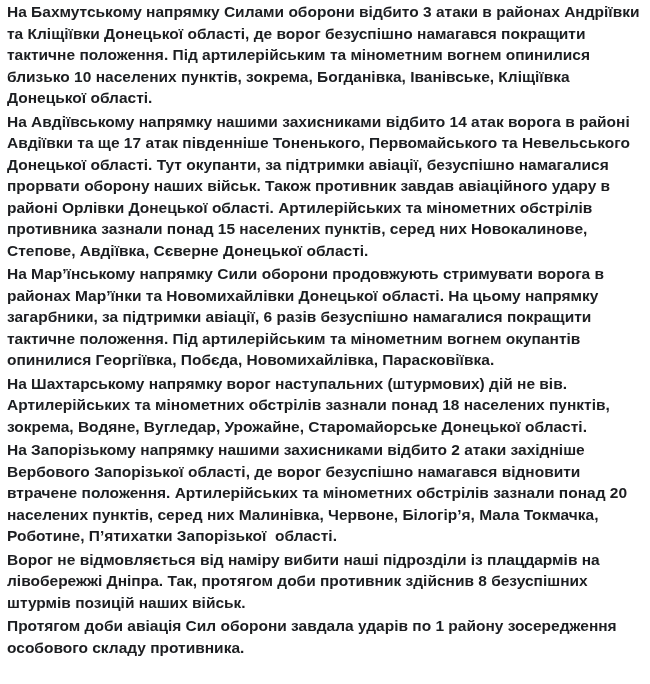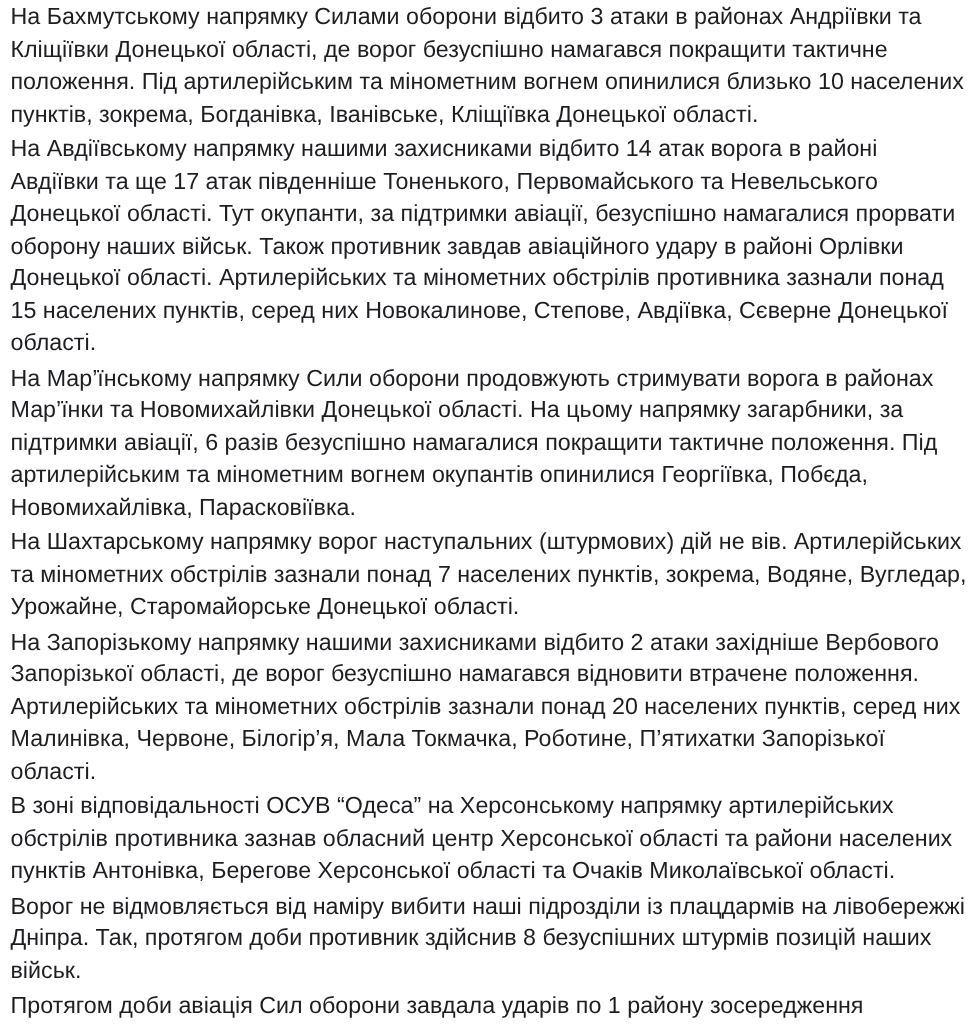--- a/index.html
+++ b/index.html
@@ -19,27 +19,27 @@
     font-family: "Liberation Sans", "DejaVu Sans", sans-serif;
     font-size: 15.5px;
     line-height: 21.5px;
     color: #1c1e21;
     -webkit-font-smoothing: antialiased;
   }
   .post-paragraph {
     margin: 0 0 2px 0;
     white-space: pre-wrap;
     word-wrap: break-word;
+    font-weight: bold;
   }
 </style>
 </head>
 <body style="background: rgb(255, 255, 255);">
 
 <div class="post-body" style="color: rgb(28, 30, 33);">
     <p class="post-paragraph">На Бахмутському напрямку Силами оборони відбито 3 атаки в районах Андріївки та Кліщіївки Донецької області, де ворог безуспішно намагався покращити тактичне положення. Під артилерійським та мінометним вогнем опинилися близько 10 населених пунктів, зокрема, Богданівка, Іванівське, Кліщіївка Донецької області.</p>
     <p class="post-paragraph">На Авдіївському напрямку нашими захисниками відбито 14 атак ворога в районі Авдіївки та ще 17 атак південніше Тоненького, Первомайського та Невельського Донецької області. Тут окупанти, за підтримки авіації, безуспішно намагалися прорвати оборону наших військ. Також противник завдав авіаційного удару в районі Орлівки Донецької області. Артилерійських та мінометних обстрілів противника зазнали понад 15 населених пунктів, серед них Новокалинове, Степове, Авдіївка, Сєверне Донецької області.</p>
     <p class="post-paragraph">На Мар’їнському напрямку Сили оборони продовжують стримувати ворога в районах Мар’їнки та Новомихайлівки Донецької області. На цьому напрямку загарбники, за підтримки авіації, 6 разів безуспішно намагалися покращити тактичне положення. Під артилерійським та мінометним вогнем окупантів опинилися Георгіївка, Побєда, Новомихайлівка, Парасковіївка.</p>
-    <p class="post-paragraph">На Шахтарському напрямку ворог наступальних (штурмових) дій не вів. Артилерійських та мінометних обстрілів зазнали понад 7 населених пунктів, зокрема, Водяне, Вугледар, Урожайне, Старомайорське Донецької області.</p>
+    <p class="post-paragraph">На Шахтарському напрямку ворог наступальних (штурмових) дій не вів. Артилерійських та мінометних обстрілів зазнали понад 18 населених пунктів, зокрема, Водяне, Вугледар, Урожайне, Старомайорське Донецької області.</p>
     <p class="post-paragraph">На Запорізькому напрямку нашими захисниками відбито 2 атаки західніше Вербового Запорізької області, де ворог безуспішно намагався відновити втрачене положення. Артилерійських та мінометних обстрілів зазнали понад 20 населених пунктів, серед них Малинівка, Червоне, Білогір’я, Мала Токмачка, Роботине, П’ятихатки Запорізької  області.</p>
-    <p class="post-paragraph">В зоні відповідальності ОСУВ “Одеса” на Херсонському напрямку артилерійських обстрілів противника зазнав обласний центр Херсонської області та райони населених пунктів Антонівка, Берегове Херсонської області та Очаків Миколаївської області.</p>
     <p class="post-paragraph">Ворог не відмовляється від наміру вибити наші підрозділи із плацдармів на лівобережжі Дніпра. Так, протягом доби противник здійснив 8 безуспішних штурмів позицій наших військ.</p>
     <p class="post-paragraph">Протягом доби авіація Сил оборони завдала ударів по 1 району зосередження особового складу противника.</p>
   </div>
 
 </body></html>

